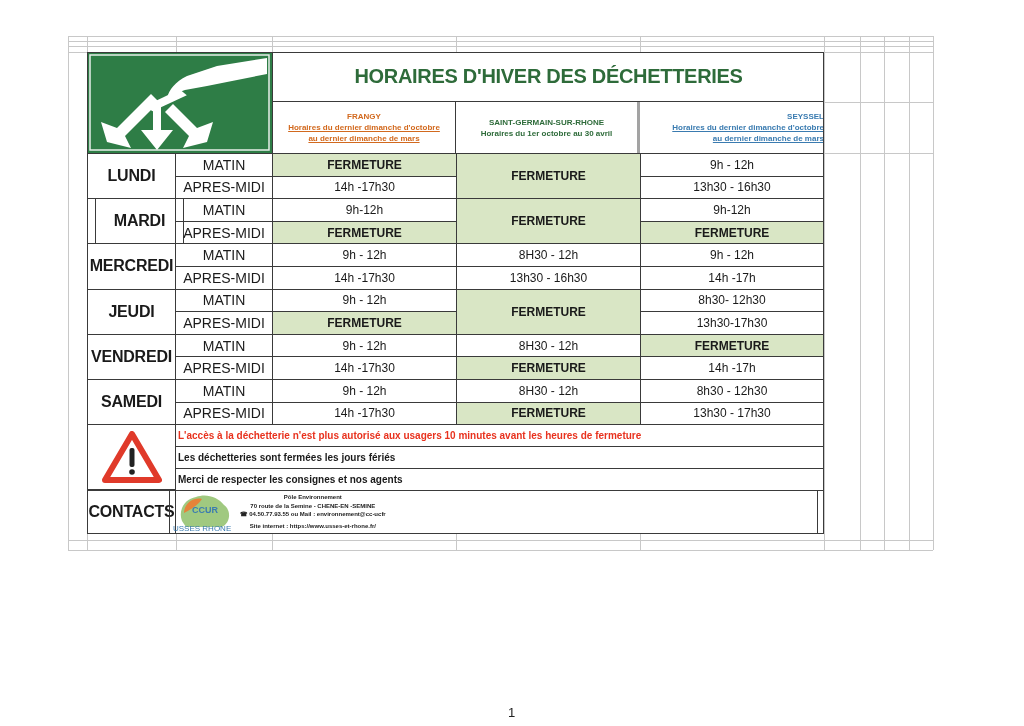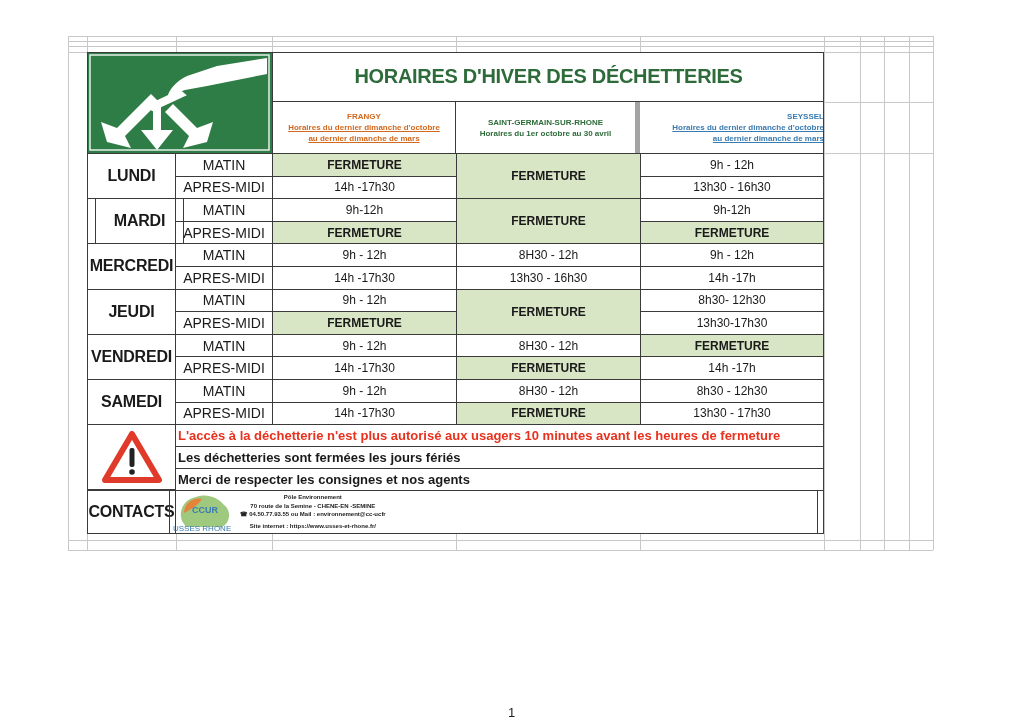--- a/index.html
+++ b/index.html
@@ -15,21 +15,21 @@
   .b-all { border:1px solid #3a3a3a; }
   .day { font-weight:bold; font-size:16px; letter-spacing:-0.2px; }
   .period { font-size:14px; }
   .closed { background:#d9e6c5; font-weight:bold; }
   .title { color:#2e6b3a; font-weight:bold; font-size:20px; letter-spacing:-0.3px; }
   .colhead { flex-direction:column; font-size:8px; font-weight:bold; line-height:11px; }
   .colhead .u { text-decoration:underline; }
   .frangy { color:#d2691e; }
   .stg { color:#2e6b3a; }
   .seyssel { color:#3a7bb0; }
-  .notice { justify-content:flex-start; padding-left:2px; font-weight:bold; font-size:13px; }
+  .notice { justify-content:flex-start; padding-left:2px; font-weight:bold; font-size:10px; }
   .notice.red { color:#e8321e; }
   .contact-text { position:absolute; font-size:6px; font-weight:bold; line-height:8.5px; color:#222; }
   .pagenum { position:absolute; left:508px; top:705px; font-size:13px; color:#222; }
 </style>
 </head>
 <body>
 
 <div class="grid">
   <div class="gl-h" style="left:68px;top:36px;width:865px;"></div>
   <div class="gl-h" style="left:68px;top:41px;width:865px;"></div>
@@ -66,21 +66,21 @@
     </svg>
   </div>
 
   <div class="cell title" style="left:185px;top:0;width:552px;height:50px;border-left:1px solid #3a3a3a;border-bottom:1px solid #3a3a3a;">HORAIRES D'HIVER DES DÉCHETTERIES</div>
 
   <div class="cell colhead" style="left:185px;top:50px;width:184px;height:51px;border-left:1px solid #3a3a3a;border-right:1px solid #3a3a3a;">
     <span class="frangy">FRANGY</span>
     <span class="frangy u">Horaires du dernier dimanche d'octobre</span>
     <span class="frangy u">au dernier dimanche de mars</span>
   </div>
-  <div class="cell colhead" style="left:369px;top:50px;width:184px;height:51px;border-right:5px solid #a3a3a3;">
+  <div class="cell colhead" style="left:369px;top:50px;width:184px;height:51px;border-right:3px solid #a3a3a3;">
     <span class="stg">SAINT-GERMAIN-SUR-RHONE</span>
     <span class="stg">Horaires du 1er octobre au 30 avril</span>
   </div>
   <div class="cell colhead" style="left:553px;top:50px;width:184px;height:51px;align-items:flex-end;">
     <span class="seyssel">SEYSSEL</span>
     <span class="seyssel u">Horaires du dernier dimanche d'octobre</span>
     <span class="seyssel u">au dernier dimanche de mars</span>
   </div>
 
   <div id="day-rows">

